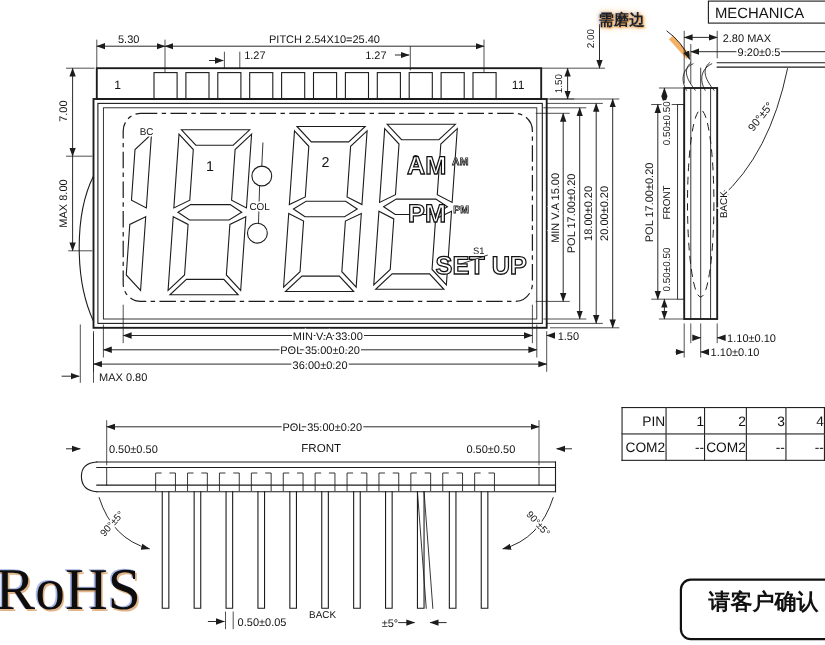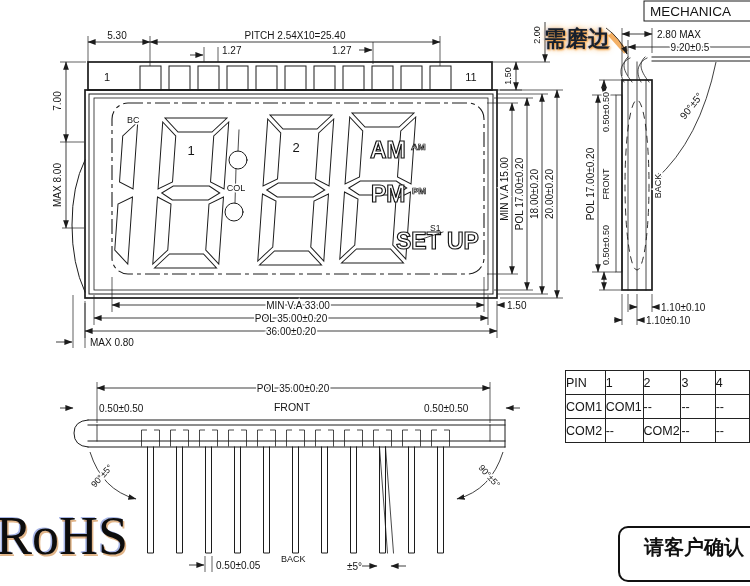--- a/index.html
+++ b/index.html
@@ -12,25 +12,25 @@
   .dim{stroke:#1c1c1c;stroke-width:.85;fill:none;}
   .ext{stroke:#1c1c1c;stroke-width:.7;fill:none;}
   .dash{stroke:#1c1c1c;stroke-width:1.1;fill:none;stroke-dasharray:15 4 4 4;}
   .dash2{stroke:#1c1c1c;stroke-width:.9;fill:none;stroke-dasharray:7 5;}
   .halo{paint-order:stroke;stroke:#fff;stroke-width:3px;}
   .hollow{fill:#fff;stroke:#131313;stroke-width:1.15px;font-weight:bold;}
   .hollow-sm{fill:#fff;stroke:#131313;stroke-width:.7px;font-weight:bold;}
   .f10{font-size:10px;} .f9{font-size:9px;} .f11{font-size:11px;}
   #rohs-logo{position:absolute;left:-4px;top:505px;font-family:"Liberation Serif",serif;
     font-size:54px;color:#0d0d0d;text-shadow:1.5px 1.5px 0 rgba(200,120,40,.55),-1.5px -1px 0 rgba(60,90,200,.45);}
-  #grind-note{position:absolute;left:544px;top:24px;font-size:22px;font-weight:bold;color:#17202c;
+  #grind-note{position:absolute;left:544px;top:10px;font-size:14px;font-weight:bold;color:#17202c;
     text-shadow:1px 1px 2px rgba(245,150,40,.95),-1px 0 2px rgba(90,130,255,.45),0 0 6px rgba(250,170,60,.8);}
   #pin-table{position:absolute;left:565px;top:370px;border-collapse:collapse;table-layout:fixed;}
   #pin-table td,#pin-table th{border:1.2px solid #222;font-size:12.5px;font-weight:normal;
-    text-align:left;padding:0;height:23px;overflow:hidden;white-space:nowrap;color:#141414;}
+    text-align:right;padding:0;height:23px;overflow:hidden;white-space:nowrap;color:#141414;}
   #pin-table .c0{width:39px;} #pin-table .cn{width:37px;}
   #pin-table tr.dbl td{border-top:3px double #222;}
   #confirm-box{position:absolute;left:618px;top:526px;width:160px;height:52px;
     border:2px solid #111;border-radius:10px;background:#fff;}
   #confirm-box .txt{margin:6px 0 0 24px;font-size:20px;font-weight:bold;color:#111;}
 </style>
 </head>
 <body>
 
 <div id="stage">
@@ -259,27 +259,20 @@
         <tr>
           <th class="c0">PIN</th>
           <th class="cn">1</th>
           <th class="cn">2</th>
           <th class="cn">3</th>
           <th class="cn">4</th>
         </tr>
       </thead>
   <tbody>
         <tr>
-          <td class="c0">COM1</td>
-          <td class="cn">COM1</td>
-          <td class="cn">--</td>
-          <td class="cn">--</td>
-          <td class="cn">--</td>
-        </tr>
-        <tr>
           <td class="c0">COM2</td>
           <td class="cn">--</td>
           <td class="cn">COM2</td>
           <td class="cn">--</td>
           <td class="cn">--</td>
         </tr>
       </tbody>
 </table>
 
 <div id="confirm-box">

